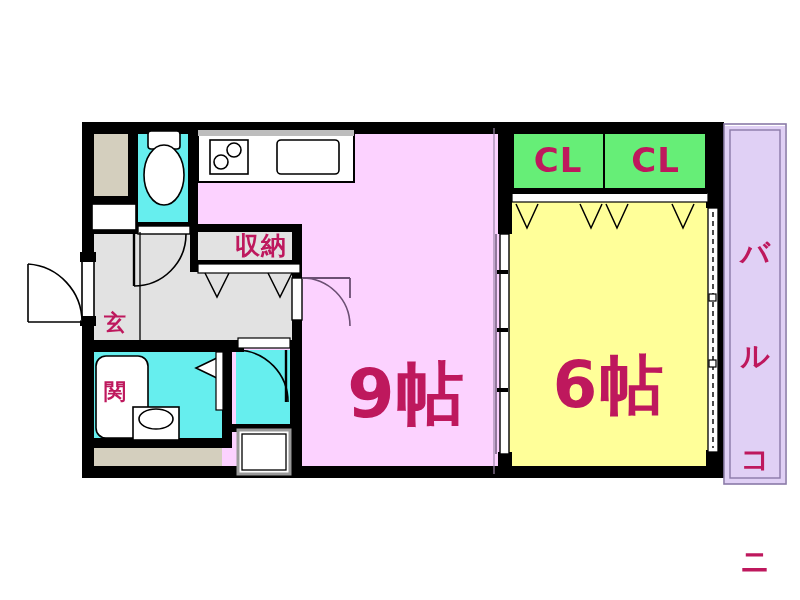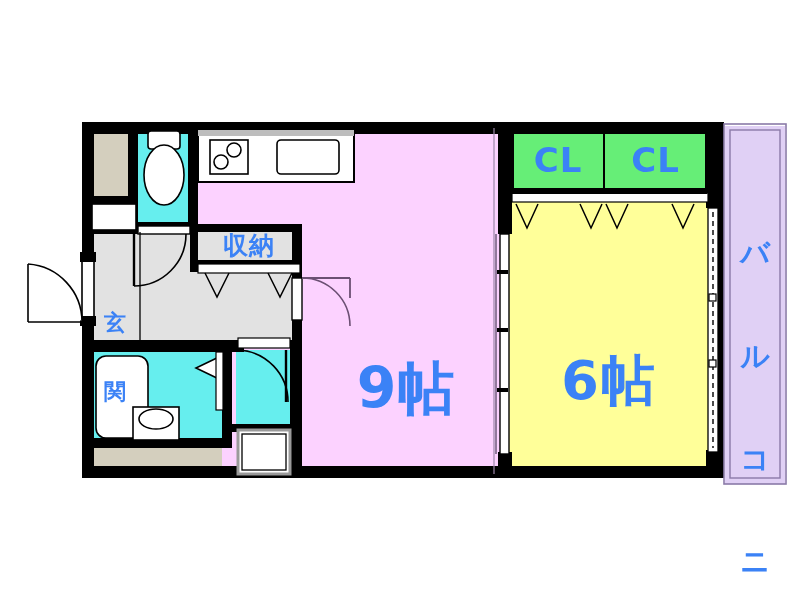--- a/index.html
+++ b/index.html
@@ -21,43 +21,43 @@
   }
   #plan-svg {
     position: absolute;
     left: 0;
     top: 0;
     width: 800px;
     height: 600px;
   }
   .room-label {
     position: absolute;
-    color: #3b82f6;
+    color: #be185d;
     font-weight: bold;
     line-height: 1.02;
     text-align: center;
     white-space: pre;
     user-select: none;
   }
   .lbl-ldk {
     font-size: 57px;
     letter-spacing: 1px;
     font-family: "DejaVu Sans", "Liberation Sans", sans-serif;
   }
   .lbl-ldk-sub {
-    font-size: 57px;
+    font-size: 68px;
     font-family: "DejaVu Sans", "Liberation Sans", sans-serif;
   }
   .lbl-washitsu {
     font-size: 54px;
     font-family: "DejaVu Sans", "Liberation Sans", sans-serif;
     letter-spacing: 2px;
   }
   .lbl-washitsu-sub {
-    font-size: 54px;
+    font-size: 64px;
     font-family: "DejaVu Sans", "Liberation Sans", sans-serif;
   }
   .lbl-cl {
     font-size: 34px;
     font-family: "DejaVu Sans", "Liberation Sans", sans-serif;
     letter-spacing: 1px;
   }
   .lbl-shuno {
     font-size: 25px;
     font-family: "DejaVu Sans", "Liberation Sans", sans-serif;
@@ -270,21 +270,21 @@
   </div>
 
   <div class="room-label lbl-washitsu" style="left:524px; top:243px; width:170px;">
     <div class="lbl-washitsu-sub">6帖</div>
   </div>
 
   <div class="room-label lbl-cl" style="left:513px; top:143px; width:90px;">CL</div>
 
   <div class="room-label lbl-cl" style="left:606px; top:143px; width:99px;">CL</div>
 
-  <div class="room-label lbl-shuno" style="left:199px; top:233px; width:100px;">収納</div>
+  <div class="room-label lbl-shuno" style="left:199px; top:233px; width:100px;padding-left:12px;">収納</div>
 
   <div class="room-label lbl-genkan" style="left:92px; top:265px; width:46px;">
     <div>玄</div>
     <div>関</div>
   </div>
 
   <div class="room-label lbl-balcony" style="left:726px; top:168px; width:58px;">
     <div>バ</div>
     <div>ル</div>
     <div>コ</div>

